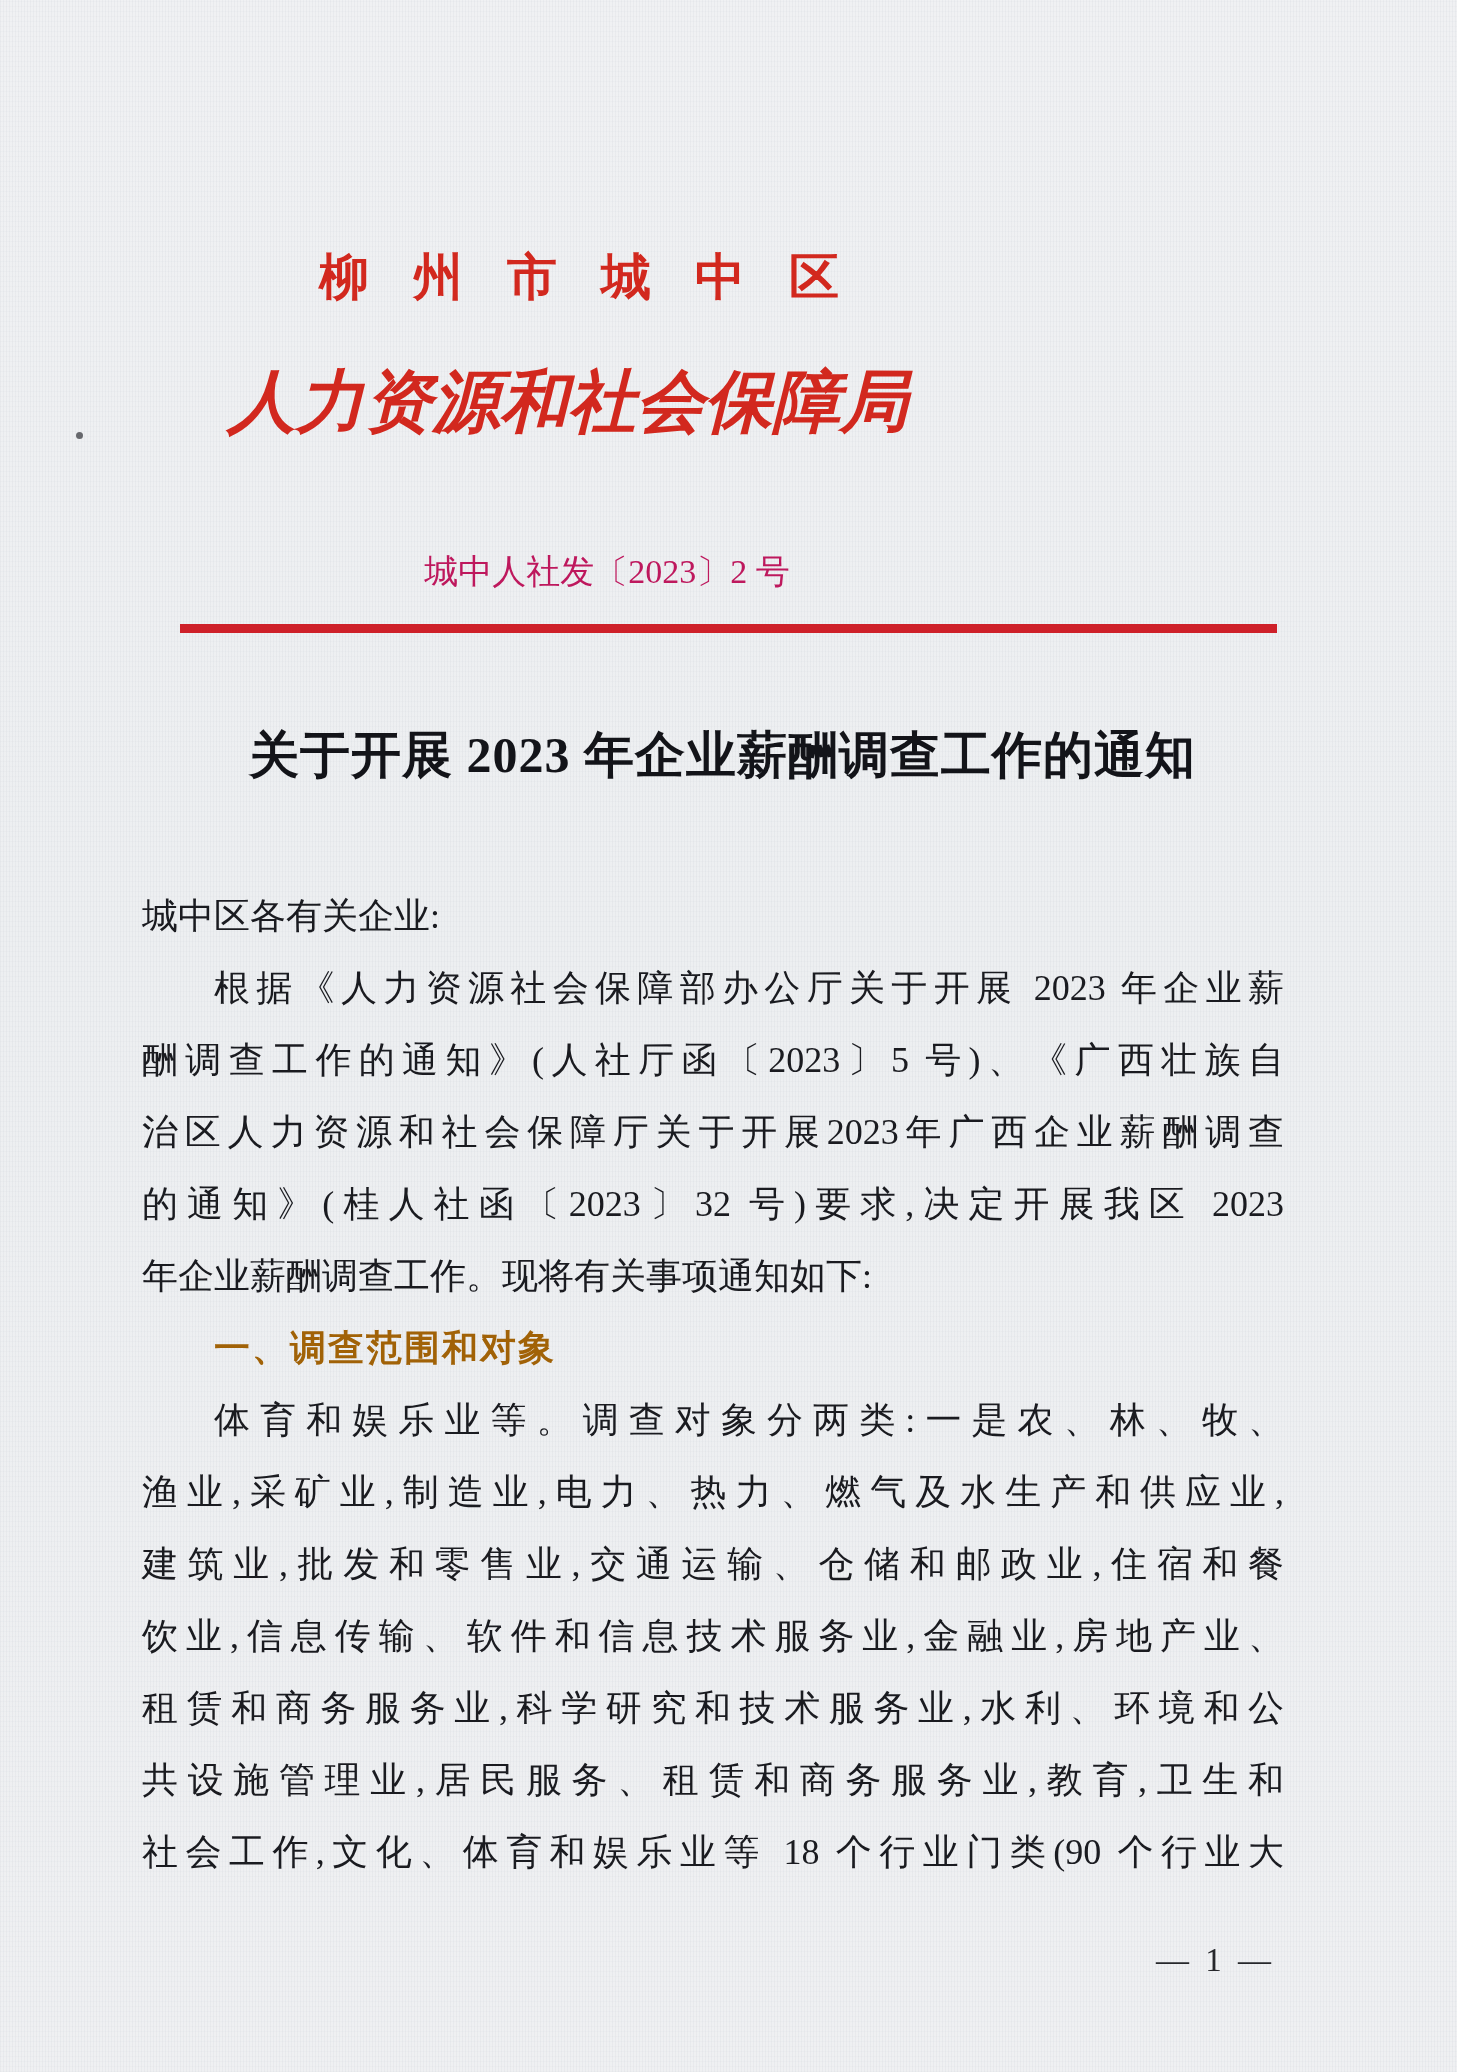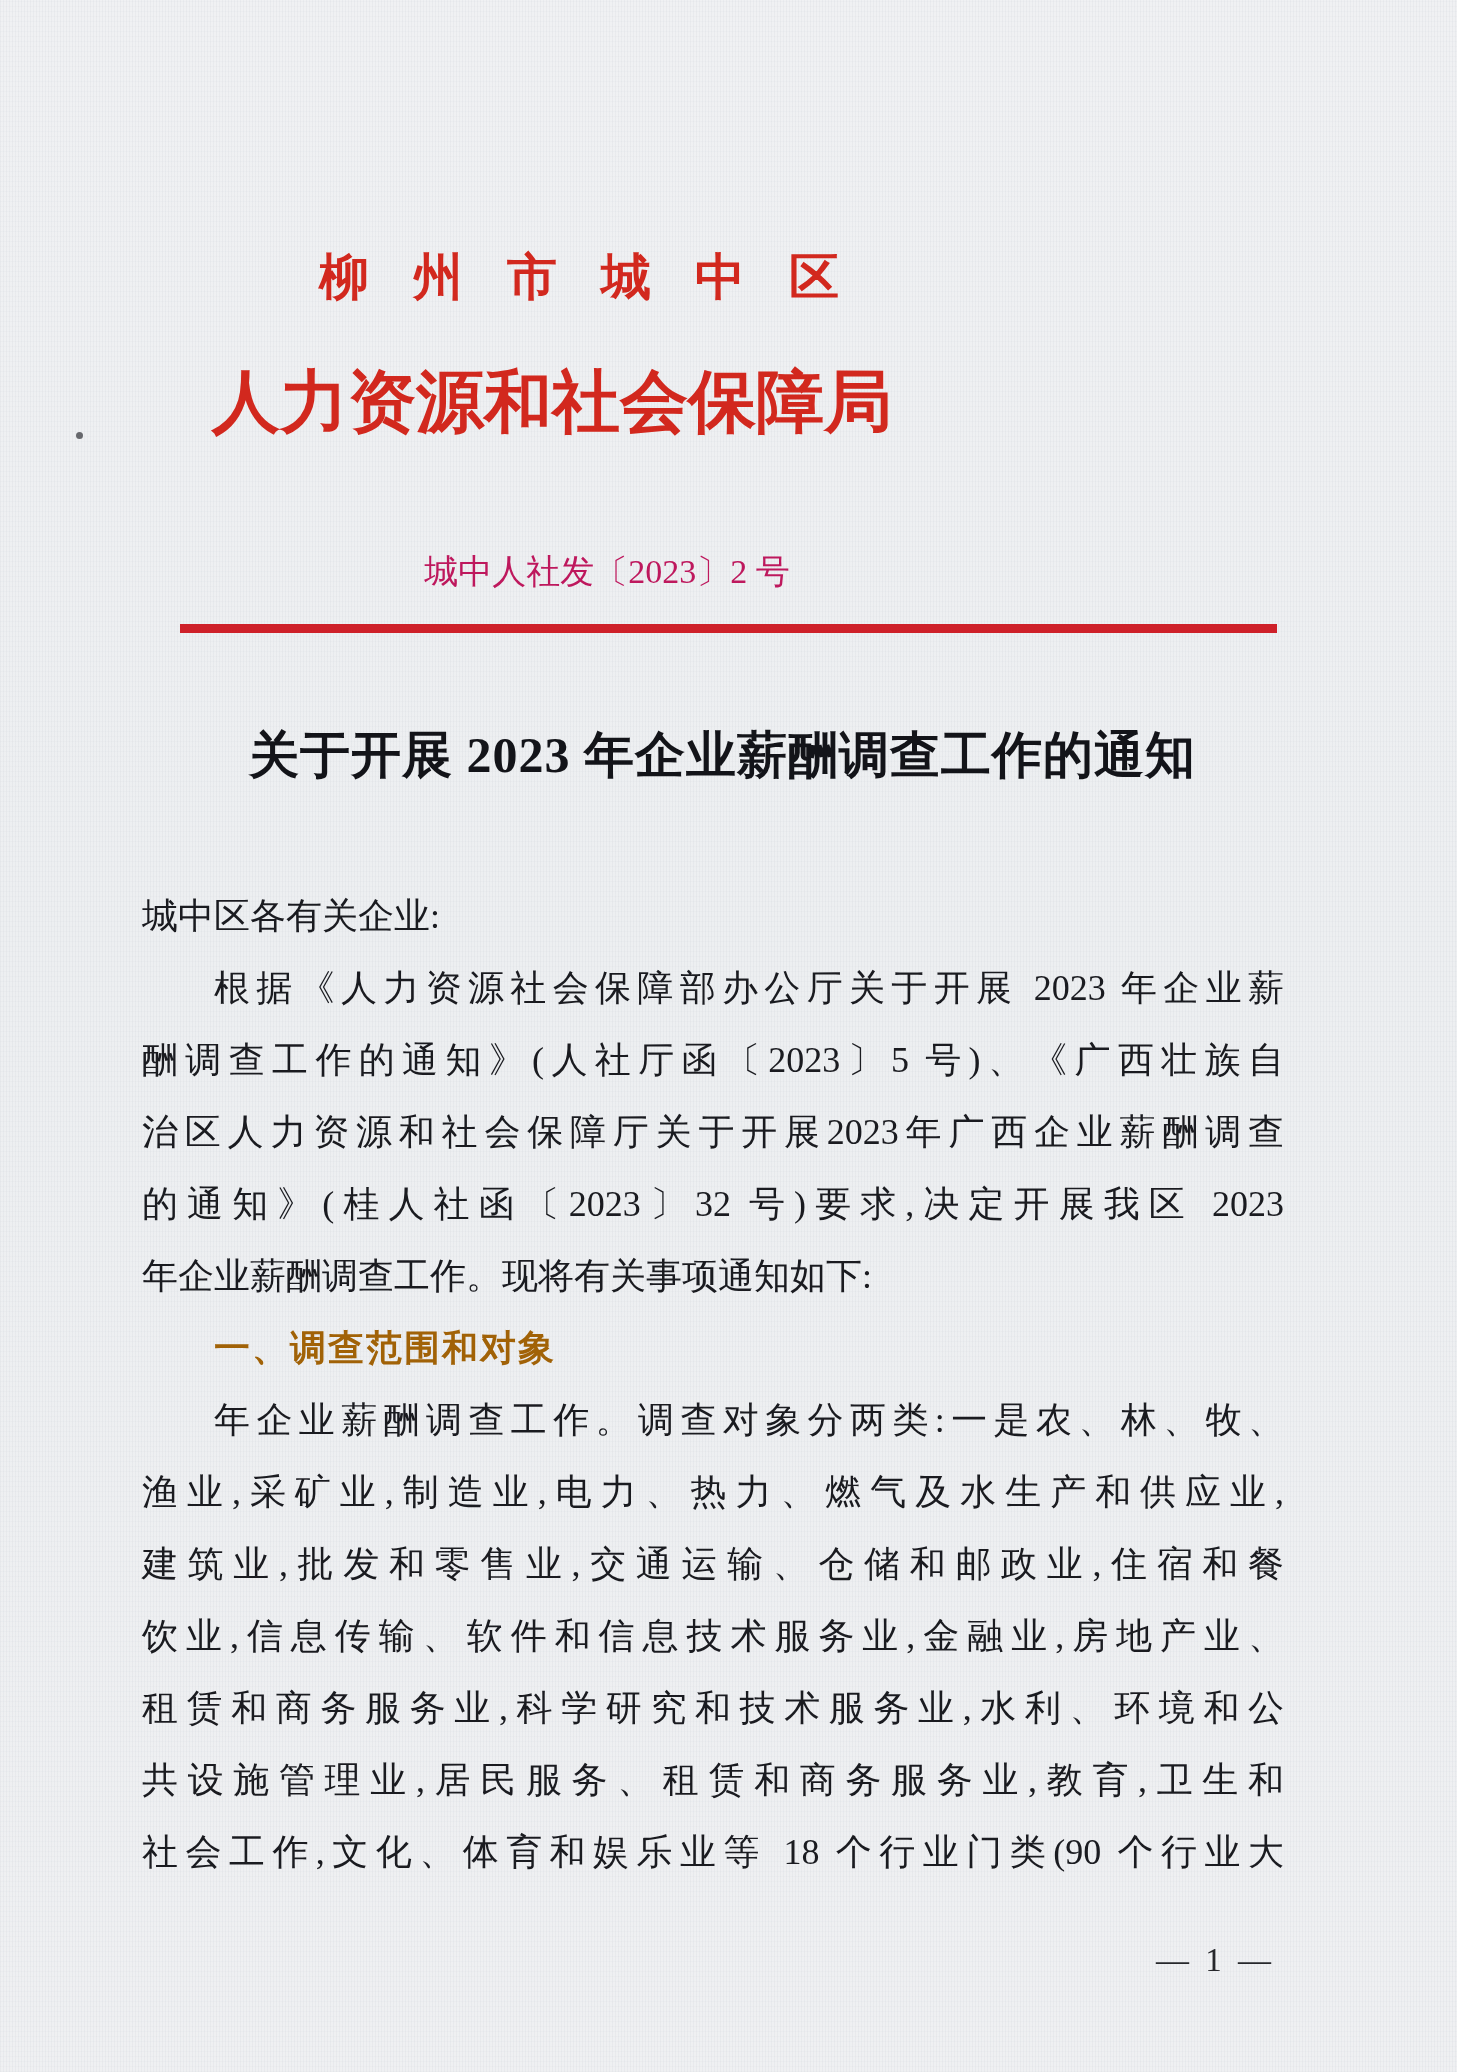--- a/index.html
+++ b/index.html
@@ -21,25 +21,26 @@
   }
   .org-line1{
     position:absolute;top:252px;left:287px;
     font-size:50px;font-weight:bold;line-height:1;
     letter-spacing:44px;
     color:var(--red,#d2281e);
     white-space:nowrap;
     margin-left:32px;
   }
   .org-line2{
-    position:absolute;top:368px;left:212px;
+    position:absolute;top:368px;left:228px;
     font-size:68px;font-weight:bold;line-height:1;
     letter-spacing:0px;
     color:var(--red,#d2281e);
     white-space:nowrap;
+    font-style:italic;
   }
   .doc-number{
     position:absolute;top:552px;left:0;width:1214px;
     text-align:center;
     font-size:34px;line-height:1.2;
     color:#be185d;
     white-space:nowrap;
   }
   .red-rule{
     position:absolute;top:624px;left:180px;
@@ -104,21 +105,21 @@
 <div class="doc-title">关于开展 2023 年企业薪酬调查工作的通知</div>
 
 <div class="body-text">
     <div class="line short">城中区各有关企业:</div>
     <div class="line indent">根据《人力资源社会保障部办公厅关于开展 2023 年企业薪</div>
     <div class="line">酬调查工作的通知》(人社厅函〔2023〕5 号)、《广西壮族自</div>
     <div class="line">治区人力资源和社会保障厅关于开展2023年广西企业薪酬调查</div>
     <div class="line">的通知》(桂人社函〔2023〕32 号)要求,决定开展我区 2023</div>
     <div class="line short">年企业薪酬调查工作。现将有关事项通知如下:</div>
     <div class="line indent short heading">一、调查范围和对象</div>
-    <div class="line indent">年企业薪酬调查工作。调查对象分两类:一是农、林、牧、</div>
+    <div class="line indent">体育和娱乐业等。调查对象分两类:一是农、林、牧、</div>
     <div class="line">渔业,采矿业,制造业,电力、热力、燃气及水生产和供应业,</div>
     <div class="line">建筑业,批发和零售业,交通运输、仓储和邮政业,住宿和餐</div>
     <div class="line">饮业,信息传输、软件和信息技术服务业,金融业,房地产业、</div>
     <div class="line">租赁和商务服务业,科学研究和技术服务业,水利、环境和公</div>
     <div class="line">共设施管理业,居民服务、租赁和商务服务业,教育,卫生和</div>
     <div class="line">社会工作,文化、体育和娱乐业等 18 个行业门类(90 个行业大</div>
   </div>
 
 <div class="page-footer">— 1 —</div>
 

